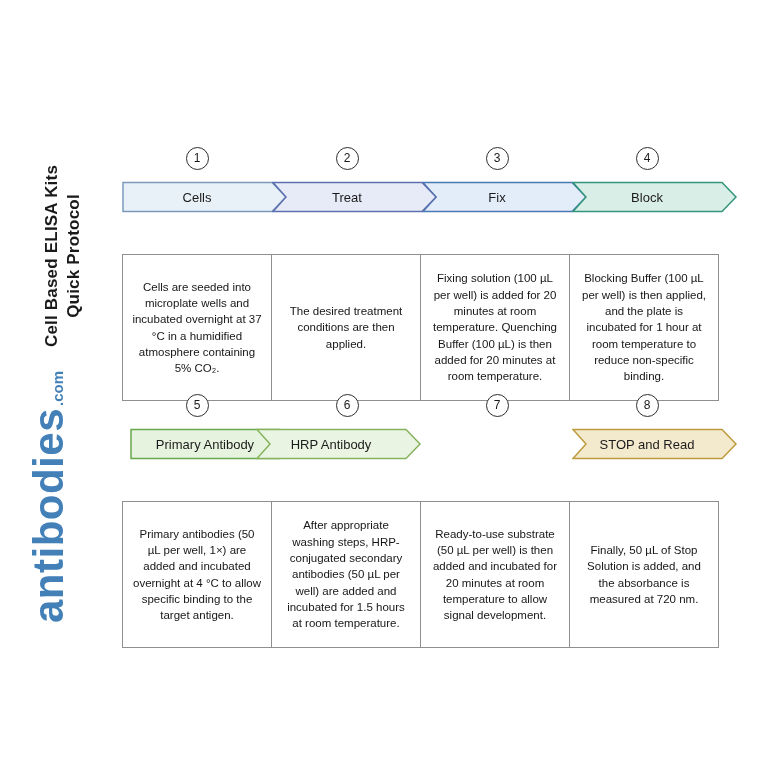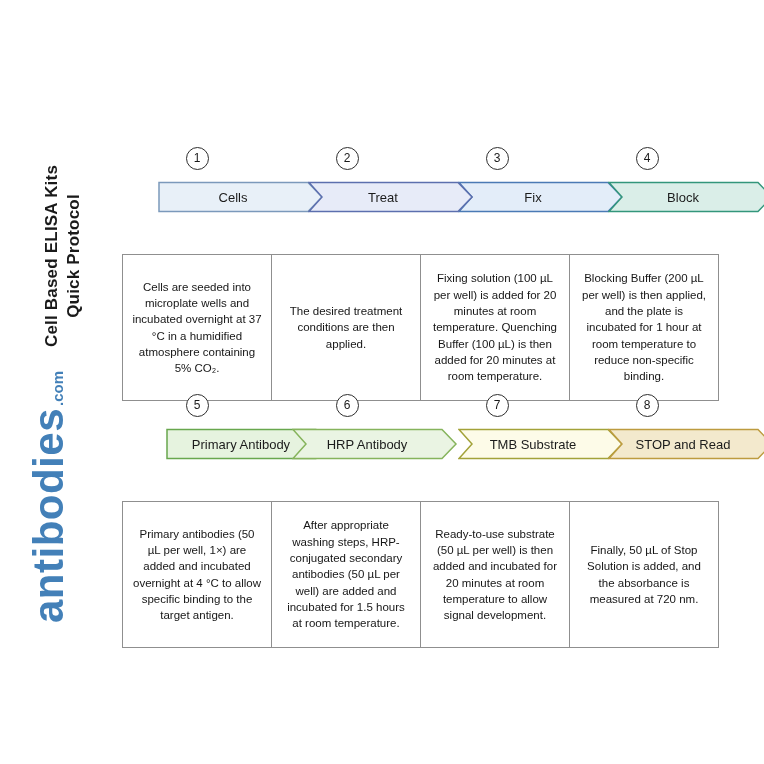--- a/index.html
+++ b/index.html
@@ -30,21 +30,21 @@
   .protocol-row { position:absolute; left:122px; width:604px; }
 
   .numbers { display:flex; height:24px; }
   .num-cell { width:150px; display:flex; align-items:center; justify-content:center; }
   .circle {
     width:21px; height:21px; border:1.3px solid #2e2e2e; border-radius:50%;
     background:#ffffff; display:flex; align-items:center; justify-content:center;
     font-size:12px; color:#1a1a1a;
   }
 
-  .arrows { position:relative; height:48px; margin-top:11px;margin-left:36px; }
+  .arrows { position:relative; height:48px; margin-top:11px; }
   .arrow  { position:absolute; top:0; width:166px; height:32px; }
   .arrow svg { position:absolute; left:0; top:0; }
   .arrow-label {
     position:absolute; left:0; top:0; right:0; bottom:0;
     display:flex; align-items:center; justify-content:center;
     padding-right:16px; font-size:13px; color:#1b1b1b;
   }
 
   .boxes { display:flex; margin-top:25px; }
   .box {
@@ -109,21 +109,21 @@
         <polygon points="1,1.5 150,1.5 164,16 150,30.5 1,30.5 14,16" stroke-width="1.5" fill="#daeee8" stroke="#33967b"></polygon>
       </svg>
       <span class="arrow-label">Block</span>
     </div>
   </div>
 
   <div class="boxes">
     <div class="box">Cells are seeded into microplate wells and incubated overnight at 37 °C in a humidified atmosphere containing 5% CO₂.</div>
     <div class="box">The desired treatment conditions are then applied.</div>
     <div class="box">Fixing solution (100 µL per well) is added for 20 minutes at room temperature. Quenching Buffer (100 µL) is then added for 20 minutes at room temperature.</div>
-    <div class="box">Blocking Buffer (200 µL per well) is then applied, and the plate is incubated for 1 hour at room temperature to reduce non-specific binding.</div>
+    <div class="box">Blocking Buffer (100 µL per well) is then applied, and the plate is incubated for 1 hour at room temperature to reduce non-specific binding.</div>
   </div>
 </section>
 
 <section class="protocol-row" style="top:393px">
   <div class="numbers">
     <div class="num-cell">
         <div class="circle">5</div>
       </div>
     <div class="num-cell">
         <div class="circle">6</div>
@@ -142,26 +142,20 @@
         <polygon points="1,1.5 150,1.5 164,16 150,30.5 1,30.5" stroke-width="1.5" fill="#e6f3df" stroke="#68a74e"></polygon>
       </svg>
       <span class="arrow-label">Primary Antibody</span>
     </div>
     <div class="arrow" style="left:134px">
       <svg width="166" height="32" viewBox="0 0 166 32">
         <polygon points="1,1.5 150,1.5 164,16 150,30.5 1,30.5 14,16" stroke-width="1.5" fill="#eaf4e3" stroke="#86b45c"></polygon>
       </svg>
       <span class="arrow-label">HRP Antibody</span>
     </div>
-    <div class="arrow" style="left:300px">
-      <svg width="166" height="32" viewBox="0 0 166 32">
-        <polygon points="1,1.5 150,1.5 164,16 150,30.5 1,30.5 14,16" stroke-width="1.5" fill="#fdfbe8" stroke="#a3a239"></polygon>
-      </svg>
-      <span class="arrow-label">TMB Substrate</span>
-    </div>
     <div class="arrow" style="left:450px">
       <svg width="166" height="32" viewBox="0 0 166 32">
         <polygon points="1,1.5 150,1.5 164,16 150,30.5 1,30.5 14,16" stroke-width="1.5" fill="#f3e9cd" stroke="#bd9b3f"></polygon>
       </svg>
       <span class="arrow-label">STOP and Read</span>
     </div>
   </div>
 
   <div class="boxes">
     <div class="box">Primary antibodies (50 µL per well, 1×) are added and incubated overnight at 4 °C to allow specific binding to the target antigen.</div>

